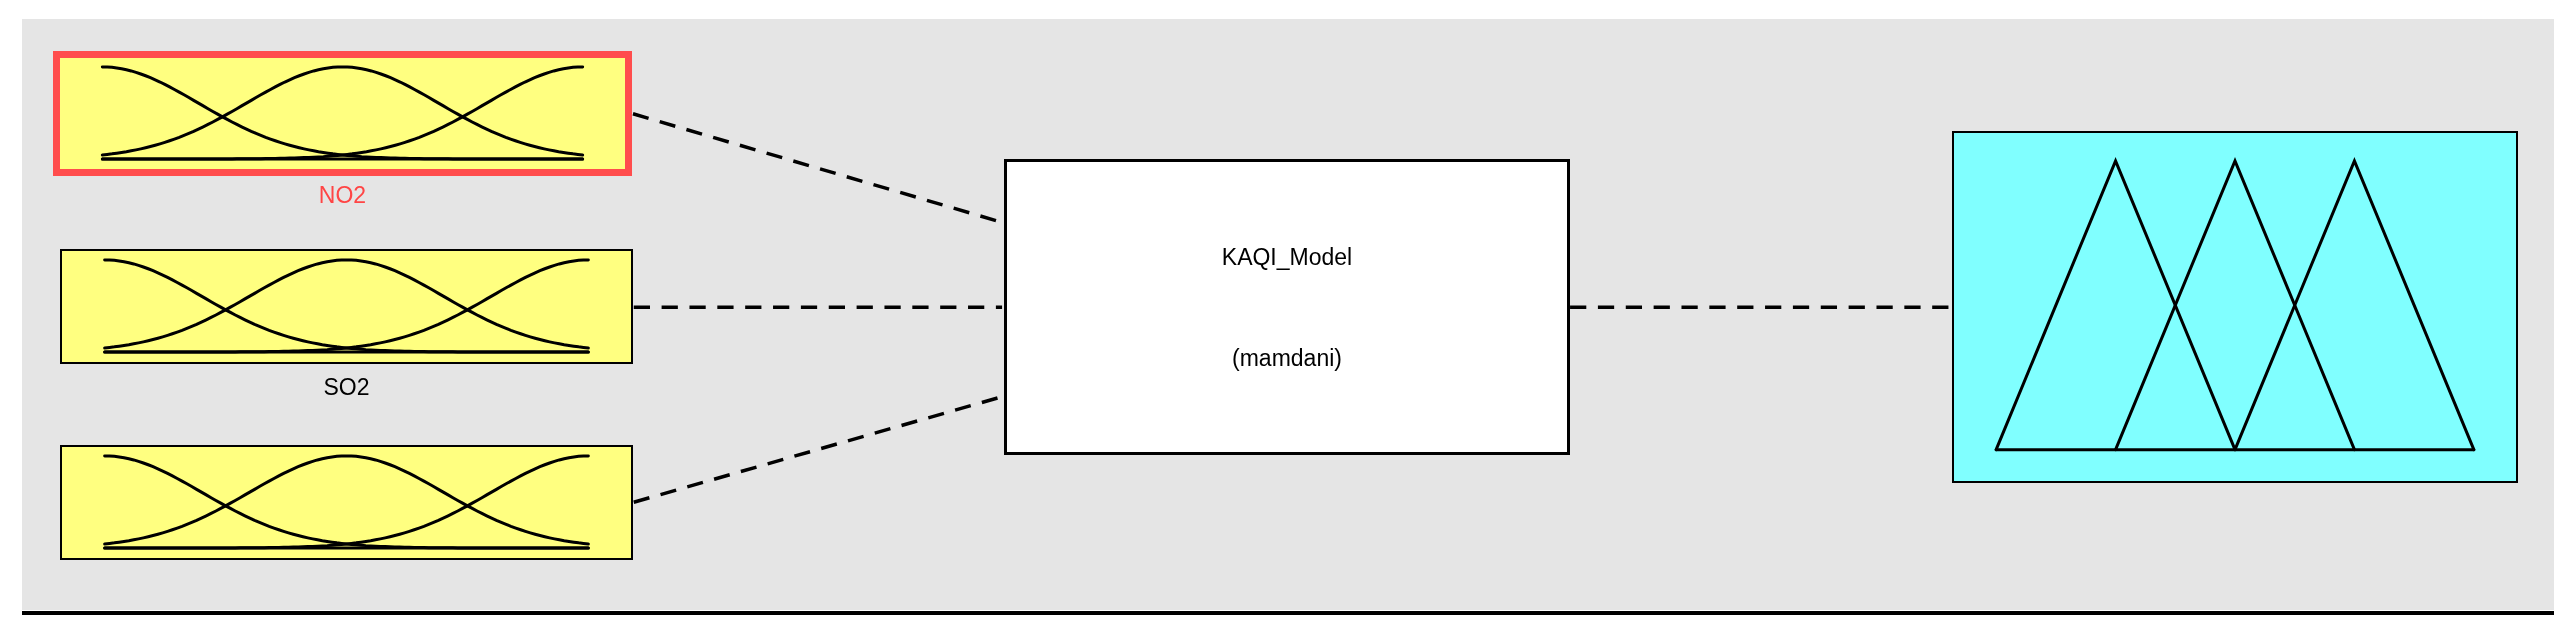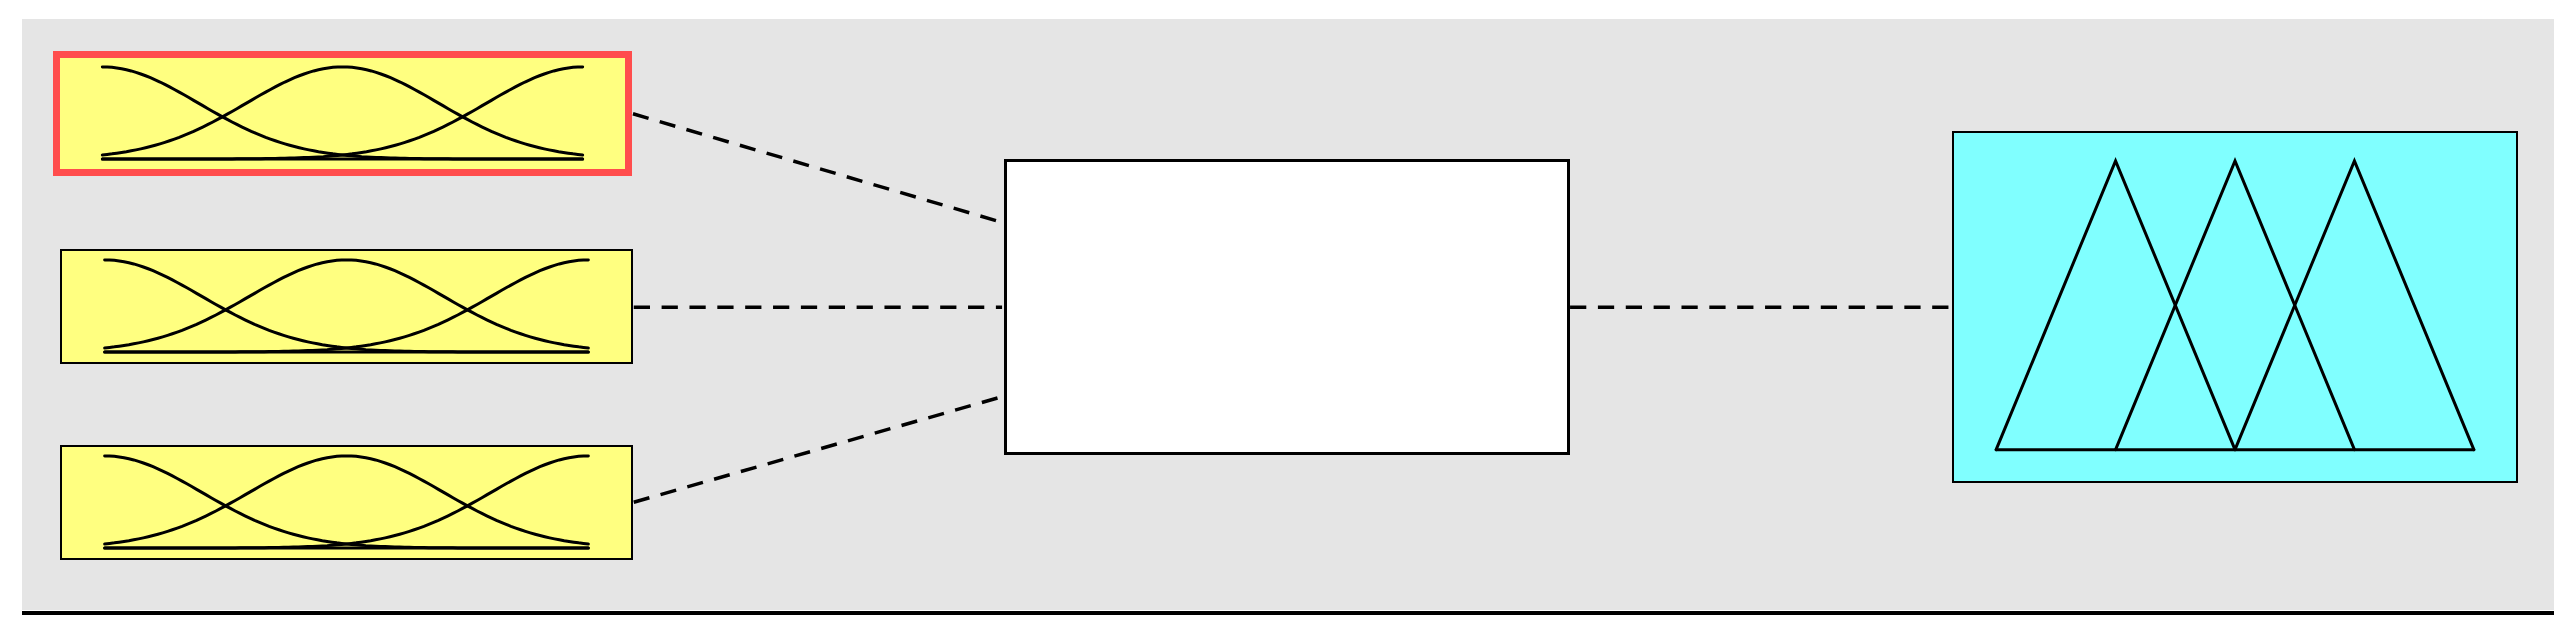--- a/index.html
+++ b/index.html
@@ -78,40 +78,44 @@
   </svg>
 
   <div class="block input-block selected block-no2">
     <svg viewBox="0 0 1000 200" preserveAspectRatio="none">
         <polyline points="75.0,182.0 925.0,182.0" fill="none" stroke="#000" stroke-width="3" vector-effect="non-scaling-stroke" stroke-linecap="round"></polyline>
         <polyline points="75.0,16.0 83.5,16.2 92.0,16.8 100.5,17.9 109.0,19.3 117.5,21.1 126.0,23.3 134.5,25.9 143.0,28.8 151.5,32.0 160.0,35.5 168.5,39.3 177.0,43.3 185.5,47.6 194.0,52.1 202.5,56.7 211.0,61.5 219.5,66.3 228.0,71.3 236.5,76.3 245.0,81.3 253.5,86.3 262.0,91.4 270.5,96.3 279.0,101.2 287.5,106.0 296.0,110.7 304.5,115.3 313.0,119.7 321.5,124.0 330.0,128.1 338.5,132.1 347.0,135.8 355.5,139.4 364.0,142.9 372.5,146.1 381.0,149.1 389.5,152.0 398.0,154.7 406.5,157.2 415.0,159.5 423.5,161.7 432.0,163.7 440.5,165.5 449.0,167.2 457.5,168.8 466.0,170.2 474.5,171.5 483.0,172.7 491.5,173.7 500.0,174.7 508.5,175.6 517.0,176.3 525.5,177.0 534.0,177.7 542.5,178.2 551.0,178.7 559.5,179.1 568.0,179.5 576.5,179.9 585.0,180.2 593.5,180.4 602.0,180.6 610.5,180.8 619.0,181.0 627.5,181.2 636.0,181.3 644.5,181.4 653.0,181.5 661.5,181.6 670.0,181.6 678.5,181.7 687.0,181.7 695.5,181.8 704.0,181.8 712.5,181.9 721.0,181.9 729.5,181.9 738.0,181.9 746.5,181.9 755.0,181.9 763.5,182.0 772.0,182.0 780.5,182.0 789.0,182.0 797.5,182.0 806.0,182.0 814.5,182.0 823.0,182.0 831.5,182.0 840.0,182.0 848.5,182.0 857.0,182.0 865.5,182.0 874.0,182.0 882.5,182.0 891.0,182.0 899.5,182.0 908.0,182.0 916.5,182.0 925.0,182.0" fill="none" stroke="#000" stroke-width="3" vector-effect="non-scaling-stroke" stroke-linecap="round"></polyline>
         <polyline points="75.0,174.7 83.5,173.7 92.0,172.7 100.5,171.5 109.0,170.2 117.5,168.8 126.0,167.2 134.5,165.5 143.0,163.7 151.5,161.7 160.0,159.5 168.5,157.2 177.0,154.7 185.5,152.0 194.0,149.1 202.5,146.1 211.0,142.9 219.5,139.4 228.0,135.8 236.5,132.1 245.0,128.1 253.5,124.0 262.0,119.7 270.5,115.3 279.0,110.7 287.5,106.0 296.0,101.2 304.5,96.3 313.0,91.4 321.5,86.3 330.0,81.3 338.5,76.3 347.0,71.3 355.5,66.3 364.0,61.5 372.5,56.7 381.0,52.1 389.5,47.6 398.0,43.3 406.5,39.3 415.0,35.5 423.5,32.0 432.0,28.8 440.5,25.9 449.0,23.3 457.5,21.1 466.0,19.3 474.5,17.9 483.0,16.8 491.5,16.2 500.0,16.0 508.5,16.2 517.0,16.8 525.5,17.9 534.0,19.3 542.5,21.1 551.0,23.3 559.5,25.9 568.0,28.8 576.5,32.0 585.0,35.5 593.5,39.3 602.0,43.3 610.5,47.6 619.0,52.1 627.5,56.7 636.0,61.5 644.5,66.3 653.0,71.3 661.5,76.3 670.0,81.3 678.5,86.3 687.0,91.4 695.5,96.3 704.0,101.2 712.5,106.0 721.0,110.7 729.5,115.3 738.0,119.7 746.5,124.0 755.0,128.1 763.5,132.1 772.0,135.8 780.5,139.4 789.0,142.9 797.5,146.1 806.0,149.1 814.5,152.0 823.0,154.7 831.5,157.2 840.0,159.5 848.5,161.7 857.0,163.7 865.5,165.5 874.0,167.2 882.5,168.8 891.0,170.2 899.5,171.5 908.0,172.7 916.5,173.7 925.0,174.7" fill="none" stroke="#000" stroke-width="3" vector-effect="non-scaling-stroke" stroke-linecap="round"></polyline>
         <polyline points="75.0,182.0 83.5,182.0 92.0,182.0 100.5,182.0 109.0,182.0 117.5,182.0 126.0,182.0 134.5,182.0 143.0,182.0 151.5,182.0 160.0,182.0 168.5,182.0 177.0,182.0 185.5,182.0 194.0,182.0 202.5,182.0 211.0,182.0 219.5,182.0 228.0,182.0 236.5,182.0 245.0,181.9 253.5,181.9 262.0,181.9 270.5,181.9 279.0,181.9 287.5,181.9 296.0,181.8 304.5,181.8 313.0,181.7 321.5,181.7 330.0,181.6 338.5,181.6 347.0,181.5 355.5,181.4 364.0,181.3 372.5,181.2 381.0,181.0 389.5,180.8 398.0,180.6 406.5,180.4 415.0,180.2 423.5,179.9 432.0,179.5 440.5,179.1 449.0,178.7 457.5,178.2 466.0,177.7 474.5,177.0 483.0,176.3 491.5,175.6 500.0,174.7 508.5,173.7 517.0,172.7 525.5,171.5 534.0,170.2 542.5,168.8 551.0,167.2 559.5,165.5 568.0,163.7 576.5,161.7 585.0,159.5 593.5,157.2 602.0,154.7 610.5,152.0 619.0,149.1 627.5,146.1 636.0,142.9 644.5,139.4 653.0,135.8 661.5,132.1 670.0,128.1 678.5,124.0 687.0,119.7 695.5,115.3 704.0,110.7 712.5,106.0 721.0,101.2 729.5,96.3 738.0,91.4 746.5,86.3 755.0,81.3 763.5,76.3 772.0,71.3 780.5,66.3 789.0,61.5 797.5,56.7 806.0,52.1 814.5,47.6 823.0,43.3 831.5,39.3 840.0,35.5 848.5,32.0 857.0,28.8 865.5,25.9 874.0,23.3 882.5,21.1 891.0,19.3 899.5,17.9 908.0,16.8 916.5,16.2 925.0,16.0" fill="none" stroke="#000" stroke-width="3" vector-effect="non-scaling-stroke" stroke-linecap="round"></polyline>
       </svg>
   </div>
+  <div class="var-label label-no2">NO2</div>
 
   <div class="block input-block block-so2">
     <svg viewBox="0 0 1000 200" preserveAspectRatio="none">
         <polyline points="75.0,182.0 925.0,182.0" fill="none" stroke="#000" stroke-width="3" vector-effect="non-scaling-stroke" stroke-linecap="round"></polyline>
         <polyline points="75.0,16.0 83.5,16.2 92.0,16.8 100.5,17.9 109.0,19.3 117.5,21.1 126.0,23.3 134.5,25.9 143.0,28.8 151.5,32.0 160.0,35.5 168.5,39.3 177.0,43.3 185.5,47.6 194.0,52.1 202.5,56.7 211.0,61.5 219.5,66.3 228.0,71.3 236.5,76.3 245.0,81.3 253.5,86.3 262.0,91.4 270.5,96.3 279.0,101.2 287.5,106.0 296.0,110.7 304.5,115.3 313.0,119.7 321.5,124.0 330.0,128.1 338.5,132.1 347.0,135.8 355.5,139.4 364.0,142.9 372.5,146.1 381.0,149.1 389.5,152.0 398.0,154.7 406.5,157.2 415.0,159.5 423.5,161.7 432.0,163.7 440.5,165.5 449.0,167.2 457.5,168.8 466.0,170.2 474.5,171.5 483.0,172.7 491.5,173.7 500.0,174.7 508.5,175.6 517.0,176.3 525.5,177.0 534.0,177.7 542.5,178.2 551.0,178.7 559.5,179.1 568.0,179.5 576.5,179.9 585.0,180.2 593.5,180.4 602.0,180.6 610.5,180.8 619.0,181.0 627.5,181.2 636.0,181.3 644.5,181.4 653.0,181.5 661.5,181.6 670.0,181.6 678.5,181.7 687.0,181.7 695.5,181.8 704.0,181.8 712.5,181.9 721.0,181.9 729.5,181.9 738.0,181.9 746.5,181.9 755.0,181.9 763.5,182.0 772.0,182.0 780.5,182.0 789.0,182.0 797.5,182.0 806.0,182.0 814.5,182.0 823.0,182.0 831.5,182.0 840.0,182.0 848.5,182.0 857.0,182.0 865.5,182.0 874.0,182.0 882.5,182.0 891.0,182.0 899.5,182.0 908.0,182.0 916.5,182.0 925.0,182.0" fill="none" stroke="#000" stroke-width="3" vector-effect="non-scaling-stroke" stroke-linecap="round"></polyline>
         <polyline points="75.0,174.7 83.5,173.7 92.0,172.7 100.5,171.5 109.0,170.2 117.5,168.8 126.0,167.2 134.5,165.5 143.0,163.7 151.5,161.7 160.0,159.5 168.5,157.2 177.0,154.7 185.5,152.0 194.0,149.1 202.5,146.1 211.0,142.9 219.5,139.4 228.0,135.8 236.5,132.1 245.0,128.1 253.5,124.0 262.0,119.7 270.5,115.3 279.0,110.7 287.5,106.0 296.0,101.2 304.5,96.3 313.0,91.4 321.5,86.3 330.0,81.3 338.5,76.3 347.0,71.3 355.5,66.3 364.0,61.5 372.5,56.7 381.0,52.1 389.5,47.6 398.0,43.3 406.5,39.3 415.0,35.5 423.5,32.0 432.0,28.8 440.5,25.9 449.0,23.3 457.5,21.1 466.0,19.3 474.5,17.9 483.0,16.8 491.5,16.2 500.0,16.0 508.5,16.2 517.0,16.8 525.5,17.9 534.0,19.3 542.5,21.1 551.0,23.3 559.5,25.9 568.0,28.8 576.5,32.0 585.0,35.5 593.5,39.3 602.0,43.3 610.5,47.6 619.0,52.1 627.5,56.7 636.0,61.5 644.5,66.3 653.0,71.3 661.5,76.3 670.0,81.3 678.5,86.3 687.0,91.4 695.5,96.3 704.0,101.2 712.5,106.0 721.0,110.7 729.5,115.3 738.0,119.7 746.5,124.0 755.0,128.1 763.5,132.1 772.0,135.8 780.5,139.4 789.0,142.9 797.5,146.1 806.0,149.1 814.5,152.0 823.0,154.7 831.5,157.2 840.0,159.5 848.5,161.7 857.0,163.7 865.5,165.5 874.0,167.2 882.5,168.8 891.0,170.2 899.5,171.5 908.0,172.7 916.5,173.7 925.0,174.7" fill="none" stroke="#000" stroke-width="3" vector-effect="non-scaling-stroke" stroke-linecap="round"></polyline>
         <polyline points="75.0,182.0 83.5,182.0 92.0,182.0 100.5,182.0 109.0,182.0 117.5,182.0 126.0,182.0 134.5,182.0 143.0,182.0 151.5,182.0 160.0,182.0 168.5,182.0 177.0,182.0 185.5,182.0 194.0,182.0 202.5,182.0 211.0,182.0 219.5,182.0 228.0,182.0 236.5,182.0 245.0,181.9 253.5,181.9 262.0,181.9 270.5,181.9 279.0,181.9 287.5,181.9 296.0,181.8 304.5,181.8 313.0,181.7 321.5,181.7 330.0,181.6 338.5,181.6 347.0,181.5 355.5,181.4 364.0,181.3 372.5,181.2 381.0,181.0 389.5,180.8 398.0,180.6 406.5,180.4 415.0,180.2 423.5,179.9 432.0,179.5 440.5,179.1 449.0,178.7 457.5,178.2 466.0,177.7 474.5,177.0 483.0,176.3 491.5,175.6 500.0,174.7 508.5,173.7 517.0,172.7 525.5,171.5 534.0,170.2 542.5,168.8 551.0,167.2 559.5,165.5 568.0,163.7 576.5,161.7 585.0,159.5 593.5,157.2 602.0,154.7 610.5,152.0 619.0,149.1 627.5,146.1 636.0,142.9 644.5,139.4 653.0,135.8 661.5,132.1 670.0,128.1 678.5,124.0 687.0,119.7 695.5,115.3 704.0,110.7 712.5,106.0 721.0,101.2 729.5,96.3 738.0,91.4 746.5,86.3 755.0,81.3 763.5,76.3 772.0,71.3 780.5,66.3 789.0,61.5 797.5,56.7 806.0,52.1 814.5,47.6 823.0,43.3 831.5,39.3 840.0,35.5 848.5,32.0 857.0,28.8 865.5,25.9 874.0,23.3 882.5,21.1 891.0,19.3 899.5,17.9 908.0,16.8 916.5,16.2 925.0,16.0" fill="none" stroke="#000" stroke-width="3" vector-effect="non-scaling-stroke" stroke-linecap="round"></polyline>
       </svg>
   </div>
+  <div class="var-label label-so2">SO2</div>
 
   <div class="block input-block block-pm25">
     <svg viewBox="0 0 1000 200" preserveAspectRatio="none">
         <polyline points="75.0,182.0 925.0,182.0" fill="none" stroke="#000" stroke-width="3" vector-effect="non-scaling-stroke" stroke-linecap="round"></polyline>
         <polyline points="75.0,16.0 83.5,16.2 92.0,16.8 100.5,17.9 109.0,19.3 117.5,21.1 126.0,23.3 134.5,25.9 143.0,28.8 151.5,32.0 160.0,35.5 168.5,39.3 177.0,43.3 185.5,47.6 194.0,52.1 202.5,56.7 211.0,61.5 219.5,66.3 228.0,71.3 236.5,76.3 245.0,81.3 253.5,86.3 262.0,91.4 270.5,96.3 279.0,101.2 287.5,106.0 296.0,110.7 304.5,115.3 313.0,119.7 321.5,124.0 330.0,128.1 338.5,132.1 347.0,135.8 355.5,139.4 364.0,142.9 372.5,146.1 381.0,149.1 389.5,152.0 398.0,154.7 406.5,157.2 415.0,159.5 423.5,161.7 432.0,163.7 440.5,165.5 449.0,167.2 457.5,168.8 466.0,170.2 474.5,171.5 483.0,172.7 491.5,173.7 500.0,174.7 508.5,175.6 517.0,176.3 525.5,177.0 534.0,177.7 542.5,178.2 551.0,178.7 559.5,179.1 568.0,179.5 576.5,179.9 585.0,180.2 593.5,180.4 602.0,180.6 610.5,180.8 619.0,181.0 627.5,181.2 636.0,181.3 644.5,181.4 653.0,181.5 661.5,181.6 670.0,181.6 678.5,181.7 687.0,181.7 695.5,181.8 704.0,181.8 712.5,181.9 721.0,181.9 729.5,181.9 738.0,181.9 746.5,181.9 755.0,181.9 763.5,182.0 772.0,182.0 780.5,182.0 789.0,182.0 797.5,182.0 806.0,182.0 814.5,182.0 823.0,182.0 831.5,182.0 840.0,182.0 848.5,182.0 857.0,182.0 865.5,182.0 874.0,182.0 882.5,182.0 891.0,182.0 899.5,182.0 908.0,182.0 916.5,182.0 925.0,182.0" fill="none" stroke="#000" stroke-width="3" vector-effect="non-scaling-stroke" stroke-linecap="round"></polyline>
         <polyline points="75.0,174.7 83.5,173.7 92.0,172.7 100.5,171.5 109.0,170.2 117.5,168.8 126.0,167.2 134.5,165.5 143.0,163.7 151.5,161.7 160.0,159.5 168.5,157.2 177.0,154.7 185.5,152.0 194.0,149.1 202.5,146.1 211.0,142.9 219.5,139.4 228.0,135.8 236.5,132.1 245.0,128.1 253.5,124.0 262.0,119.7 270.5,115.3 279.0,110.7 287.5,106.0 296.0,101.2 304.5,96.3 313.0,91.4 321.5,86.3 330.0,81.3 338.5,76.3 347.0,71.3 355.5,66.3 364.0,61.5 372.5,56.7 381.0,52.1 389.5,47.6 398.0,43.3 406.5,39.3 415.0,35.5 423.5,32.0 432.0,28.8 440.5,25.9 449.0,23.3 457.5,21.1 466.0,19.3 474.5,17.9 483.0,16.8 491.5,16.2 500.0,16.0 508.5,16.2 517.0,16.8 525.5,17.9 534.0,19.3 542.5,21.1 551.0,23.3 559.5,25.9 568.0,28.8 576.5,32.0 585.0,35.5 593.5,39.3 602.0,43.3 610.5,47.6 619.0,52.1 627.5,56.7 636.0,61.5 644.5,66.3 653.0,71.3 661.5,76.3 670.0,81.3 678.5,86.3 687.0,91.4 695.5,96.3 704.0,101.2 712.5,106.0 721.0,110.7 729.5,115.3 738.0,119.7 746.5,124.0 755.0,128.1 763.5,132.1 772.0,135.8 780.5,139.4 789.0,142.9 797.5,146.1 806.0,149.1 814.5,152.0 823.0,154.7 831.5,157.2 840.0,159.5 848.5,161.7 857.0,163.7 865.5,165.5 874.0,167.2 882.5,168.8 891.0,170.2 899.5,171.5 908.0,172.7 916.5,173.7 925.0,174.7" fill="none" stroke="#000" stroke-width="3" vector-effect="non-scaling-stroke" stroke-linecap="round"></polyline>
         <polyline points="75.0,182.0 83.5,182.0 92.0,182.0 100.5,182.0 109.0,182.0 117.5,182.0 126.0,182.0 134.5,182.0 143.0,182.0 151.5,182.0 160.0,182.0 168.5,182.0 177.0,182.0 185.5,182.0 194.0,182.0 202.5,182.0 211.0,182.0 219.5,182.0 228.0,182.0 236.5,182.0 245.0,181.9 253.5,181.9 262.0,181.9 270.5,181.9 279.0,181.9 287.5,181.9 296.0,181.8 304.5,181.8 313.0,181.7 321.5,181.7 330.0,181.6 338.5,181.6 347.0,181.5 355.5,181.4 364.0,181.3 372.5,181.2 381.0,181.0 389.5,180.8 398.0,180.6 406.5,180.4 415.0,180.2 423.5,179.9 432.0,179.5 440.5,179.1 449.0,178.7 457.5,178.2 466.0,177.7 474.5,177.0 483.0,176.3 491.5,175.6 500.0,174.7 508.5,173.7 517.0,172.7 525.5,171.5 534.0,170.2 542.5,168.8 551.0,167.2 559.5,165.5 568.0,163.7 576.5,161.7 585.0,159.5 593.5,157.2 602.0,154.7 610.5,152.0 619.0,149.1 627.5,146.1 636.0,142.9 644.5,139.4 653.0,135.8 661.5,132.1 670.0,128.1 678.5,124.0 687.0,119.7 695.5,115.3 704.0,110.7 712.5,106.0 721.0,101.2 729.5,96.3 738.0,91.4 746.5,86.3 755.0,81.3 763.5,76.3 772.0,71.3 780.5,66.3 789.0,61.5 797.5,56.7 806.0,52.1 814.5,47.6 823.0,43.3 831.5,39.3 840.0,35.5 848.5,32.0 857.0,28.8 865.5,25.9 874.0,23.3 882.5,21.1 891.0,19.3 899.5,17.9 908.0,16.8 916.5,16.2 925.0,16.0" fill="none" stroke="#000" stroke-width="3" vector-effect="non-scaling-stroke" stroke-linecap="round"></polyline>
       </svg>
   </div>
 
   <div class="block fis-block">
+    <div class="fis-line fis-name">KAQI_Model</div>
+    <div class="fis-line fis-type">(mamdani)</div>
   </div>
 
   <div class="block output-block">
     <svg viewBox="0 0 1000 200" preserveAspectRatio="none">
         <polyline points="75.0,182.0 925.0,182.0" fill="none" stroke="#000" stroke-width="3" vector-effect="non-scaling-stroke" stroke-linecap="round"></polyline>
         <polyline points="75.0,182.0 287.5,16.0 500.0,182.0" fill="none" stroke="#000" stroke-width="3" vector-effect="non-scaling-stroke" stroke-linecap="round"></polyline>
         <polyline points="287.5,182.0 500.0,16.0 712.5,182.0" fill="none" stroke="#000" stroke-width="3" vector-effect="non-scaling-stroke" stroke-linecap="round"></polyline>
         <polyline points="500.0,182.0 712.5,16.0 925.0,182.0" fill="none" stroke="#000" stroke-width="3" vector-effect="non-scaling-stroke" stroke-linecap="round"></polyline>
       </svg>
   </div>

